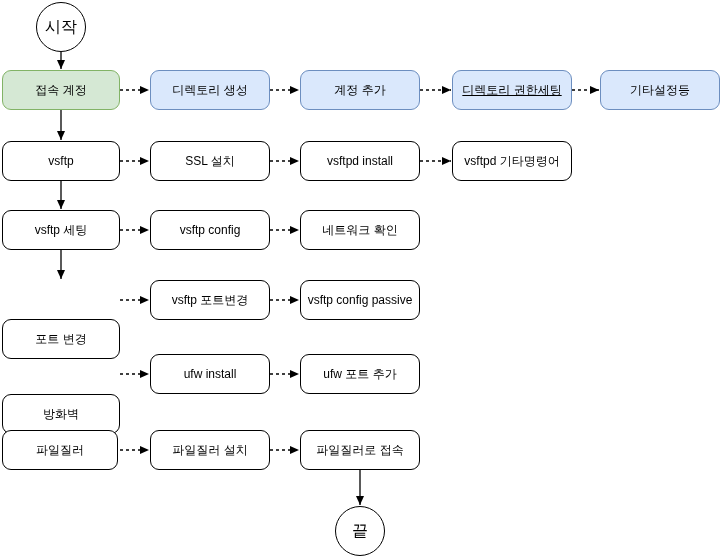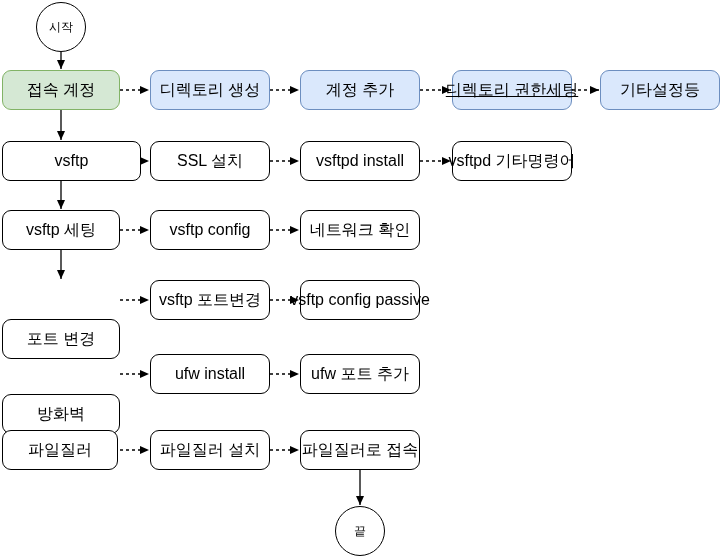--- a/index.html
+++ b/index.html
@@ -33,38 +33,38 @@
     position: absolute;
     width: 120px;
     height: 40px;
     box-sizing: border-box;
     border: 1px solid var(--default-stroke);
     border-radius: 9px;
     background: var(--default-fill);
     display: flex;
     align-items: center;
     justify-content: center;
-    font-size: 16px;
+    font-size: 12px;
     white-space: nowrap;
     z-index: 1;
   }
   .node.green { background: var(--highlight-fill); border-color: var(--highlight-stroke); }
   .node.blue  { background: var(--accent-fill);   border-color: var(--accent-stroke); }
   .terminal {
     position: absolute;
     width: 50px;
     height: 50px;
     box-sizing: border-box;
     border: 1px solid var(--default-stroke);
     border-radius: 50%;
     background: #ffffff;
     display: flex;
     align-items: center;
     justify-content: center;
-    font-size: 12px;
+    font-size: 16px;
     z-index: 1;
   }
 </style>
 </head>
 <body>
 
 <div class="canvas">
 
   <svg class="edges" width="721" height="557" viewBox="0 0 721 557" aria-hidden="true">
     <defs>
@@ -108,21 +108,21 @@
   </svg>
 
   <div class="terminal" style="left:36px; top:2px;">시작</div>
 
   <div class="node green" style="left:2px; top:70px; width:118px;">접속 계정</div>
   <div class="node blue" style="left:150px; top:70px;">디렉토리 생성</div>
   <div class="node blue" style="left:300px; top:70px;">계정 추가</div>
   <div class="node blue" style="left:452px; top:70px;text-decoration:underline;">디렉토리 권한세팅</div>
   <div class="node blue" style="left:600px; top:70px;">기타설정등</div>
 
-  <div class="node" style="left:2px; top:141px; width:139px;border-radius:8px;">vsftp</div>
+  <div class="node" style="left:2px; top:141px; width:118px;">vsftp</div>
   <div class="node" style="left:150px; top:141px;">SSL 설치</div>
   <div class="node" style="left:300px; top:141px;">vsftpd install</div>
   <div class="node" style="left:452px; top:141px;">vsftpd 기타명령어</div>
 
   <div class="node" style="left:2px; top:210px; width:118px;">vsftp 세팅</div>
   <div class="node" style="left:150px; top:210px;">vsftp config</div>
   <div class="node" style="left:300px; top:210px;">네트워크 확인</div>
 
   <div class="node" style="left:2px; top:280px; width:118px;margin-top:39px;">포트 변경</div>
   <div class="node" style="left:150px; top:280px;">vsftp 포트변경</div>

